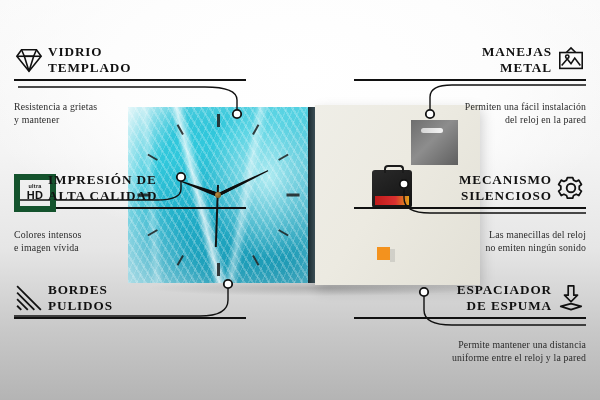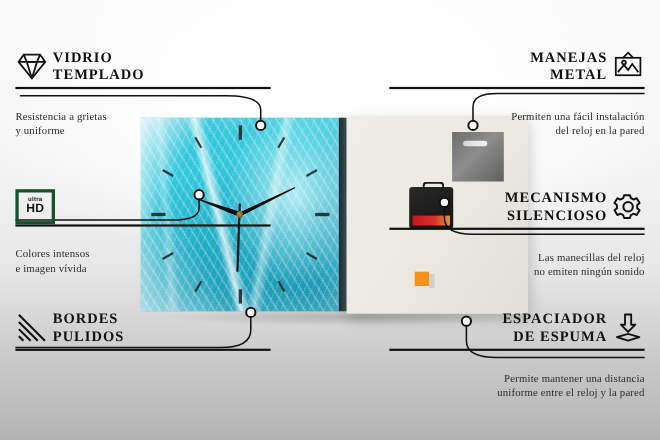--- a/index.html
+++ b/index.html
@@ -70,21 +70,21 @@
   .callout .rule{height:1.6px;background:#111;margin-top:4px;}
   .callout .sub{font-size:9.8px;color:#2a2a2a;line-height:1.35;margin-top:19px;letter-spacing:.15px;}
   .left{left:14px;text-align:left;}
   .left .head{flex-direction:row;}
   .right{right:14px;text-align:right;}
   .right .head{flex-direction:row;justify-content:flex-end;}
   .ico{width:30px;height:28px;flex:0 0 30px;color:#111;}
   .ico svg{display:block;width:100%;height:100%;}
 
   .c1{top:44px;} .c2{top:172px;} .c3{top:282px;font-family:Liberation Serif, serif;}
-  .hd{width:30px;height:26px;border:3px solid #14532d;display:flex;flex-direction:column;
+  .hd{width:30px;height:26px;border:6px solid #14532d;display:flex;flex-direction:column;
       align-items:center;justify-content:center;line-height:1;}
   .hd b{font-family:"Liberation Sans",sans-serif;font-size:5.4px;letter-spacing:.3px;}
   .hd i{font-family:"Liberation Sans",sans-serif;font-style:normal;font-size:11px;font-weight:700;letter-spacing:.2px;}
 </style>
 </head>
 <body>
 
 <div class="stage">
 
   <div class="shadow"></div>
@@ -159,31 +159,35 @@
           </svg>
       </span>
       <span class="title">
         <span>VIDRIO</span><br>
         <span>TEMPLADO</span>
       </span>
     </div>
     <div class="rule"></div>
     <div class="sub">
       <span>Resistencia a grietas</span><br>
-      <span>y uniforme</span>
+      <span>y mantener</span>
     </div>
   </div>
 
   <div class="callout left c2">
     <div class="head">
       <span class="ico">
         <span class="hd">
           <b>ultra</b>
           <i>HD</i>
         </span>
+      </span>
+      <span class="title">
+        <span>IMPRESIÓN DE</span><br>
+        <span>ALTA CALIDAD</span>
       </span>
     </div>
     <div class="rule"></div>
     <div class="sub">
       <span>Colores intensos</span><br>
       <span>e imagen vívida</span>
     </div>
   </div>
 
   <div class="callout left c3">

